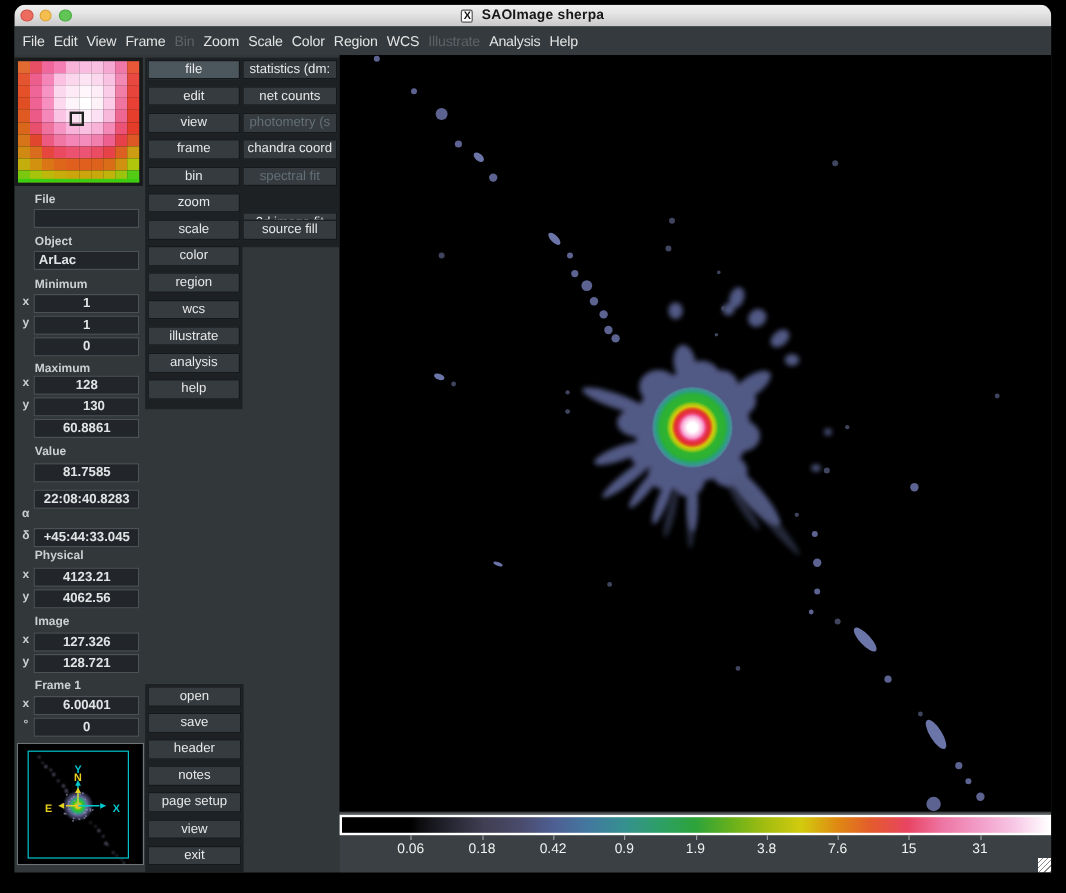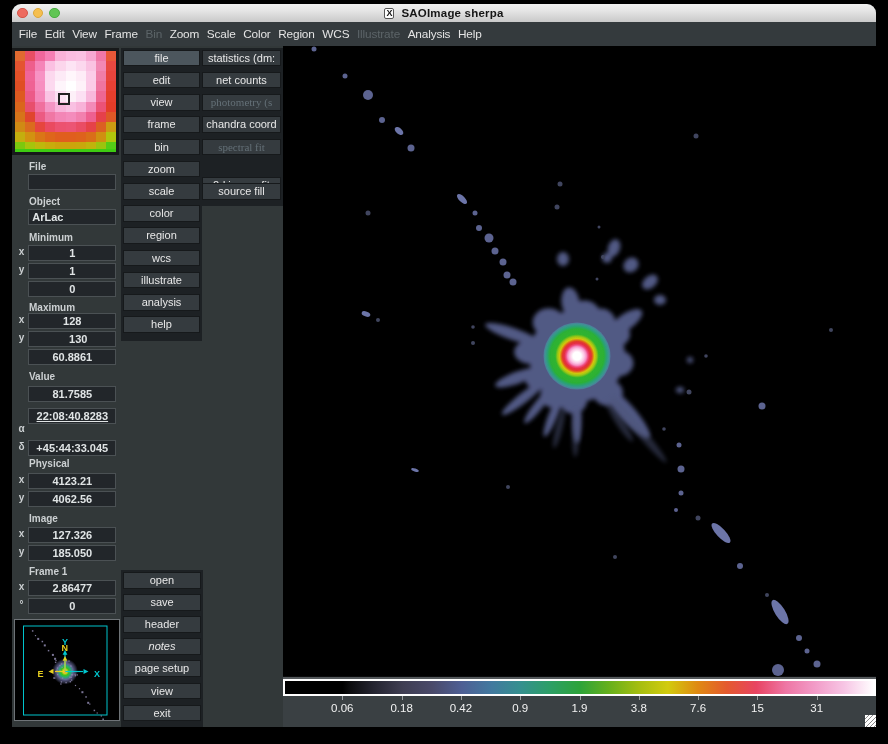--- a/index.html
+++ b/index.html
@@ -8,21 +8,21 @@
 .tl{position:absolute;top:3.8px;width:10.4px;height:10.4px;border-radius:50%;}
 .ttl{position:absolute;left:0;top:0;width:864px;height:18px;display:flex;align-items:center;justify-content:center;gap:7px;}
 
 .xlogo{width:10px;height:11px;background:#fdfdfd;border:1px solid #555;border-radius:2px;display:flex;align-items:center;justify-content:center;font-weight:bold;font-size:9px;color:#111;line-height:1;}
 .ttxt{font-size:11.5px;font-weight:bold;color:#161616;letter-spacing:0.2px;}
 .mbar{position:absolute;left:0;top:18px;width:864px;height:24px;background:#343a3d;display:flex;align-items:center;padding-left:3px;}
 .mi{font-size:11.8px;color:#e4e4e4;padding:0 3.8px;letter-spacing:-0.15px;}
 .mi.dim{color:#5c6468;}
 .btn{position:absolute;background:#353b3f;border:1px solid #16191b;color:#e8e8e8;font-size:11px;text-align:center;line-height:14px;overflow:hidden;white-space:nowrap;}
 .btn.hl{background:#4c565d;}
-.btn.dim{color:#647077;font-family:Liberation Serif, serif;}
+.btn.dim{color:#647077;}
 .lbl{position:absolute;color:#ccd0d2;font-size:10px;font-weight:bold;}
 .fld{position:absolute;left:16.3px;width:88px;height:16px;background:#22262a;border:1px solid #4b5154;color:#e0e4e5;font-size:11px;font-weight:bold;text-align:center;line-height:14.5px;overflow:hidden;}
 .fld.lft{text-align:left;padding-left:3px;}
 .pfx{position:absolute;left:3px;width:13px;color:#ccd0d2;font-size:10px;font-weight:bold;text-align:center;}
 </style></head><body>
 <div class="win">
 
 <div class="tbar">
       <div class="tl" style="left:5.4px;background:#ed6b5f;border:0.5px solid #d35549;"></div>
       <div class="tl" style="left:20.8px;background:#f5bf4f;border:0.5px solid #dba73c;"></div>
@@ -166,36 +166,36 @@
 <div class="fld" style="top:277px;">0</div>
 <div class="lbl" style="left:17px;top:298px;">Maximum</div>
 <div class="fld" style="top:309px;">128</div>
 <div class="pfx" style="top:310px;">x</div>
 <div class="fld" style="top:327px;padding-left:12px;">130</div>
 <div class="pfx" style="top:328px;">y</div>
 <div class="fld" style="top:345px;">60.8861</div>
 <div class="lbl" style="left:17px;top:367px;">Value</div>
 <div class="fld" style="top:382px;">81.7585</div>
 <div class="lbl" style="left:17px;top:404px;">FK5</div>
-<div class="fld" style="top:404px;text-decoration:underline;">22:08:40.8283</div>
+<div class="fld" style="top:404px;">22:08:40.8283</div>
 <div class="pfx" style="top:419px;">α</div>
 <div class="fld" style="top:436px;">+45:44:33.045</div>
 <div class="pfx" style="top:437px;">δ</div>
 <div class="lbl" style="left:17px;top:454px;">Physical</div>
 <div class="fld" style="top:469px;">4123.21</div>
 <div class="pfx" style="top:470px;">x</div>
 <div class="fld" style="top:487px;">4062.56</div>
 <div class="pfx" style="top:488px;">y</div>
 <div class="lbl" style="left:17px;top:509px;">Image</div>
 <div class="fld" style="top:523px;">127.326</div>
 <div class="pfx" style="top:524px;">x</div>
-<div class="fld" style="top:541px;">185.050</div>
+<div class="fld" style="top:541px;">128.721</div>
 <div class="pfx" style="top:542px;">y</div>
 <div class="lbl" style="left:17px;top:562px;">Frame 1</div>
-<div class="fld" style="top:576px;">2.86477</div>
+<div class="fld" style="top:576px;">6.00401</div>
 <div class="pfx" style="top:577px;">x</div>
 <div class="fld" style="top:594px;">0</div>
 <div class="pfx" style="top:595px;">°</div>
 <div style="position:absolute;left:109px;top:43.5px;width:81px;height:293px;background:#1d2124;"></div>
 <div style="position:absolute;left:188.5px;top:43.5px;width:82px;height:158px;background:#1d2124;"></div>
 <div style="position:absolute;left:109px;top:566px;width:82px;height:156.5px;background:#1d2124;"></div>
 <div class="btn hl" style="left:111px;top:45.6px;width:77px;height:16.5px;">file</div>
 <div class="btn" style="left:111px;top:67.8px;width:77px;height:16.5px;">edit</div>
 <div class="btn" style="left:111px;top:90.1px;width:77px;height:16.5px;">view</div>
 <div class="btn" style="left:111px;top:112.3px;width:77px;height:16.5px;">frame</div>
@@ -211,21 +211,21 @@
 <div class="btn" style="left:190px;top:45.6px;width:79px;height:16.5px;">statistics (dm:</div>
 <div class="btn" style="left:190px;top:67.8px;width:79px;height:16.5px;">net counts</div>
 <div class="btn dim" style="left:190px;top:90.1px;width:79px;height:16.5px;">photometry (s</div>
 <div class="btn" style="left:190px;top:112.3px;width:79px;height:16.5px;">chandra coord</div>
 <div class="btn dim" style="left:190px;top:134.5px;width:79px;height:16.5px;">spectral fit</div>
 <div class="btn" style="left:190px;top:173px;width:79px;height:16.5px;">2d image fit</div>
 <div class="btn" style="left:190px;top:179.0px;width:79px;height:16.5px;">source fill</div>
 <div class="btn" style="left:111px;top:568.0px;width:78px;height:16.5px;">open</div>
 <div class="btn" style="left:111px;top:590.1px;width:78px;height:16.5px;">save</div>
 <div class="btn" style="left:111px;top:612.2px;width:78px;height:16.5px;">header</div>
-<div class="btn" style="left:111px;top:634.3px;width:78px;height:16.5px;font-style:italic;">notes</div>
+<div class="btn" style="left:111px;top:634.3px;width:78px;height:16.5px;">notes</div>
 <div class="btn" style="left:111px;top:656.4px;width:78px;height:16.5px;">page setup</div>
 <div class="btn" style="left:111px;top:678.5px;width:78px;height:16.5px;">view</div>
 <div class="btn" style="left:111px;top:700.6px;width:78px;height:16.5px;">exit</div>
 <svg style="position:absolute;left:271px;top:42px;" width="593" height="630" viewBox="0 0 593 630">
       <rect width="593" height="630" fill="#000"></rect>
       <defs>
         <radialGradient id="core">
           <stop offset="0%" stop-color="#ffffff"></stop>
           <stop offset="12%" stop-color="#ffffff"></stop>
           <stop offset="22%" stop-color="#fcc4e4"></stop>

